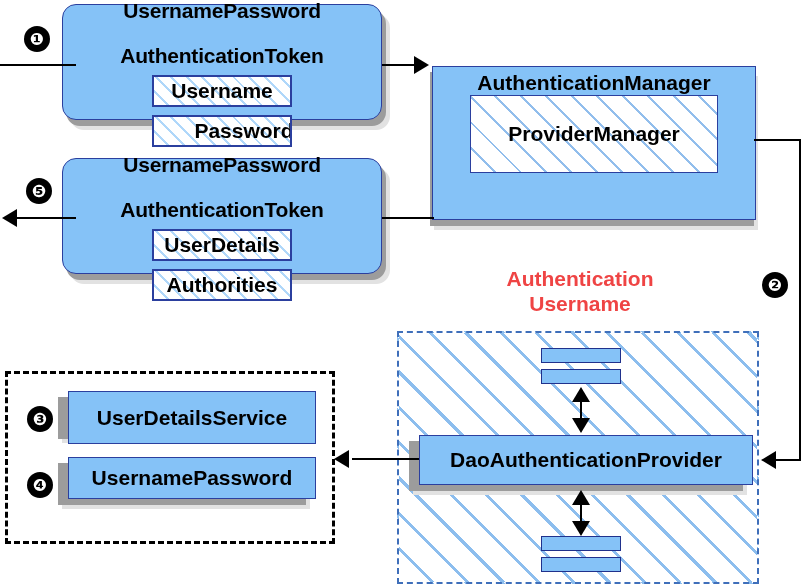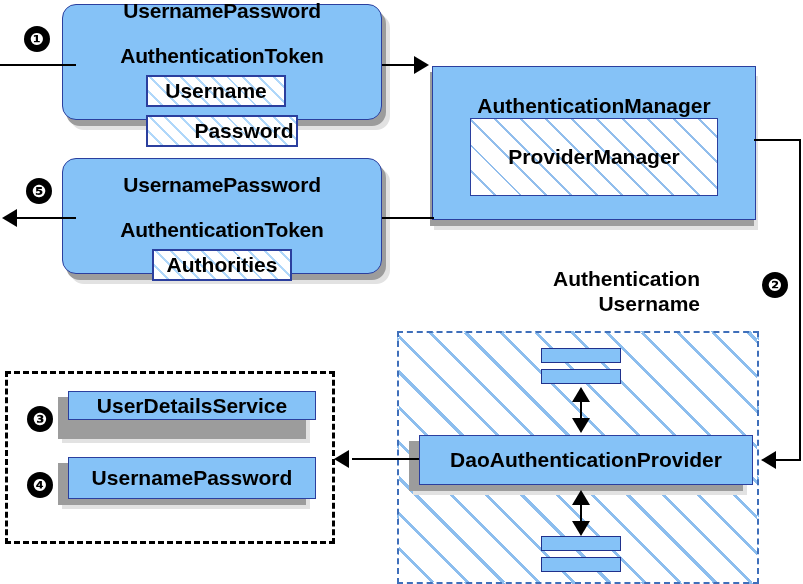--- a/index.html
+++ b/index.html
@@ -150,23 +150,23 @@
     font-weight:bold;
     display:flex;align-items:center;justify-content:center;
     z-index:9;
     font-family:"DejaVu Sans",sans-serif;
   }
 
   .group-title{
     position:absolute;
     font-size:21px;
     font-weight:bold;
-    text-align:right;
+    text-align:center;
     line-height:25px;
-    color:#000000;
+    color:#ef4444;
     z-index:8;
   }
 </style>
 </head>
 <body>
 
 <div id="canvas">
 
   <div class="line-h" style="left:0px; top:64px; width:76px;"></div>
 
@@ -176,51 +176,54 @@
   <div class="shadow rounded" style="left:66px; top:10px; width:320px; height:116px;"></div>
   <div class="node rounded token" style="left:62px; top:4px; width:320px; height:116px;">
     <div>
       <div class="title">UsernamePassword</div>
       <div class="title">AuthenticationToken</div>
     </div>
     <div class="slots">
       <div class="slot" style="width:140px;">
         <span>Username</span>
       </div>
-      <div class="slot" style="width:152px;padding-left:44px;">
+      <div class="slot" style="width:140px;padding-left:44px;">
         <span>Password</span>
       </div>
     </div>
   </div>
 
   <div class="line-h" style="left:382px; top:64px; width:36px;"></div>
   <div class="arrow arrow-r" style="left:414px; top:56px;"></div>
 
   <div class="shadow2" style="left:434px; top:76px; width:324px; height:154px;"></div>
   <div class="shadow" style="left:430px; top:72px; width:324px; height:154px;"></div>
-  <div class="node manager" style="left:432px; top:66px; width:324px; height:154px; justify-content:center;">
+  <div class="node manager" style="left:432px; top:66px; width:324px; height:154px; justify-content:flex-start;">
     <div class="title">AuthenticationManager</div>
     <div class="inner-hatch" style="width:248px; height:78px; ">
       <span>ProviderManager</span>
     </div>
   </div>
 
   <div class="marker" style="left:26px; top:178px;">❺</div>
 
   <div class="arrow arrow-l" style="left:2px; top:209px;"></div>
   <div class="line-h" style="left:16px; top:217px; width:60px;"></div>
 
   <div class="shadow2 rounded" style="left:70px; top:168px; width:320px; height:116px;"></div>
   <div class="shadow rounded" style="left:66px; top:164px; width:320px; height:116px;"></div>
   <div class="node rounded token" style="left:62px; top:158px; width:320px; height:116px;">
     <div>
       <div class="title">UsernamePassword</div>
       <div class="title">AuthenticationToken</div>
     </div>
     <div class="slots">
+      <div class="slot" style="width:140px;">
+        <span>UserDetails</span>
+      </div>
       <div class="slot" style="width:140px;text-align:right;">
         <span>Authorities</span>
       </div>
     </div>
   </div>
 
   <div class="line-h" style="left:382px; top:217px; width:52px;"></div>
 
   <div class="line-h" style="left:754px; top:139px; width:47px;"></div>
   <div class="line-v" style="left:799px; top:139px; height:322px;"></div>
@@ -259,21 +262,21 @@
   <div class="line-h" style="left:352px; top:458px; width:67px;"></div>
   <div class="arrow arrow-l" style="left:334px; top:450px;"></div>
 
   <div class="black-dashed" style="left:5px; top:371px; width:330px; height:173px;"></div>
 
   <div class="marker" style="left:27px; top:406px;">❸</div>
   <div class="marker" style="left:27px; top:472px;">❹</div>
 
   <div class="shadow2" style="left:62px; top:401px; width:248px; height:42px;"></div>
   <div class="shadow" style="left:58px; top:397px; width:248px; height:42px;"></div>
-  <div class="node plain-node" style="left:68px; top:391px; width:248px; height:29px;">
+  <div class="node plain-node" style="left:68px; top:391px; width:248px; height:53px;">
     <span>UserDetailsService</span>
   </div>
 
   <div class="shadow2" style="left:62px; top:467px; width:248px; height:42px;"></div>
   <div class="shadow" style="left:58px; top:463px; width:248px; height:42px;"></div>
   <div class="node plain-node" style="left:68px; top:457px; width:248px; height:42px;">
     <span>UsernamePassword</span>
   </div>
 
 </div>

